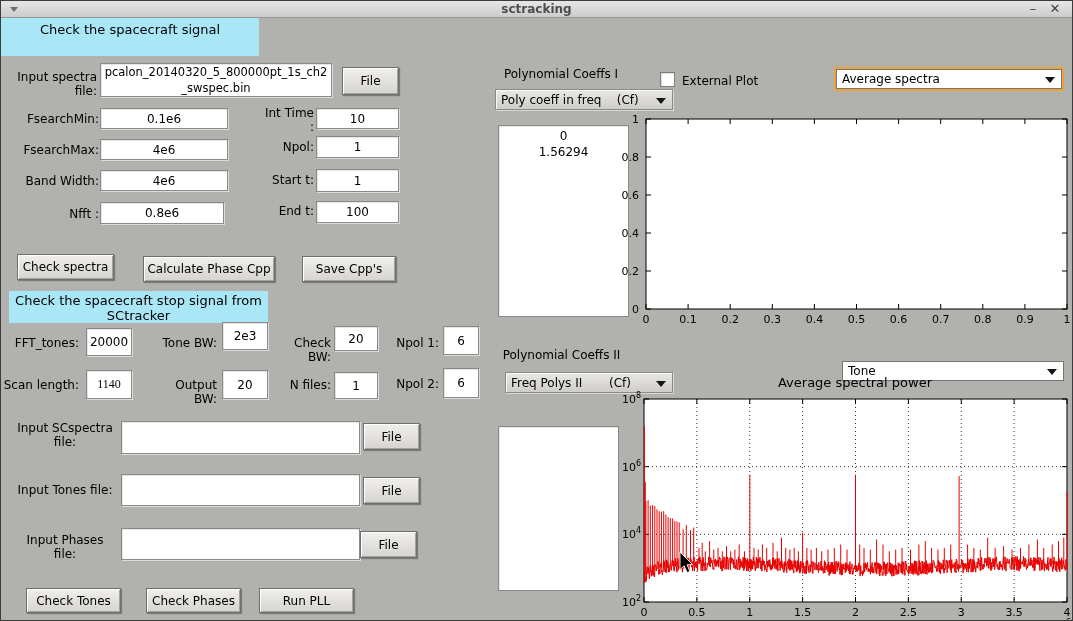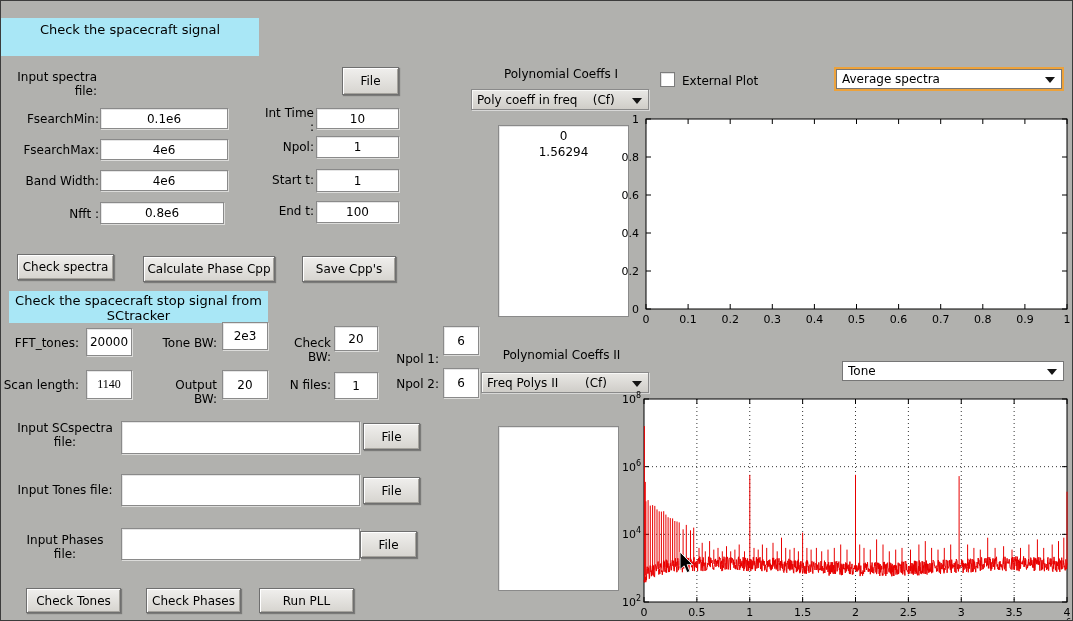--- a/index.html
+++ b/index.html
@@ -57,20 +57,21 @@
   .dd .txt{white-space:pre;overflow:hidden;}
   .dd .tri{
     position:absolute;right:6px;top:50%;margin-top:-2px;width:0;height:0;
     border-left:5px solid transparent;border-right:5px solid transparent;
     border-top:6px solid #151515;
   }
   .dd.gray{
     background:linear-gradient(#e9e8e5,#cfcdc8);
     border:1px solid #8a8a8a;
     box-shadow:inset 1px 1px 0 #f8f8f6, 1px 1px 0 rgba(255,255,255,0.5);
+    margin-left:24px;
   }
   .dd.white{
     background:#ffffff;border:1px solid #767676;
   }
   .dd.focus{outline:2px solid #eda23b;outline-offset:0;}
   .listbox{
     position:absolute;background:#ffffff;border:1px solid #8a8a8a;
     box-shadow:inset 1px 1px 0 rgba(0,0,0,0.10);
     padding-top:2px;overflow:hidden;
   }
@@ -81,24 +82,31 @@
   }
   .plot-title{position:absolute;text-align:center;font-size:13px;}
   svg{font-family:"DejaVu Sans",sans-serif;}
   .cursor{position:absolute;left:678px;top:551px;width:16px;height:24px;z-index:50;}
 </style>
 </head>
 <body>
 
 <div class="window">
 
+  <div class="titlebar">
+    <span class="menu-arrow"></span>
+    <span class="title">sctracking</span>
+    <span class="winbtn min">–</span>
+    <span class="winbtn close">✕</span>
+  </div>
 
   <div class="banner" style="left:0;top:17px;width:258px;height:38px;">Check the spacecraft signal</div>
 
   <div class="lbl r" style="left:2px;top:69px;width:94px;">Input spectra file:</div>
+  <div class="edit wrap" style="left:99px;top:62px;width:232px;height:34px;">pcalon_20140320_5_800000pt_1s_ch2_swspec.bin</div>
   <div class="btn" style="left:341px;top:66px;width:57px;height:28px;">File</div>
 
   <div class="lbl r" style="left:10px;top:111px;width:88px;">FsearchMin:</div>
   <div class="edit" style="left:99px;top:107px;width:128px;height:21px;">0.1e6</div>
   <div class="lbl r" style="left:258px;top:105px;width:55px;">Int Time :</div>
   <div class="edit" style="left:315px;top:107px;width:83px;height:21px;">10</div>
 
   <div class="lbl r" style="left:10px;top:142px;width:88px;">FsearchMax:</div>
   <div class="edit" style="left:99px;top:138px;width:128px;height:21px;">4e6</div>
   <div class="lbl r" style="left:258px;top:139px;width:55px;">Npol:</div>
@@ -119,21 +127,21 @@
   <div class="btn" style="left:301px;top:255px;width:94px;height:26px;">Save Cpp's</div>
 
   <div class="banner" style="left:8px;top:290px;width:259px;height:32px;padding-top:2px;">Check the spacecraft stop signal from SCtracker</div>
 
   <div class="lbl r" style="left:0px;top:335px;width:78px;">FFT_tones:</div>
   <div class="edit" style="left:85px;top:327px;width:46px;height:28px;">20000</div>
   <div class="lbl r" style="left:148px;top:335px;width:68px;">Tone BW:</div>
   <div class="edit" style="left:221px;top:321px;width:46px;height:28px;">2e3</div>
   <div class="lbl r" style="left:270px;top:335px;width:60px;">Check BW:</div>
   <div class="edit" style="left:333px;top:325px;width:44px;height:25px;">20</div>
-  <div class="lbl r" style="left:390px;top:335px;width:48px;margin-top:16px;">Npol 1:</div>
+  <div class="lbl r" style="left:390px;top:335px;width:48px;">Npol 1:</div>
   <div class="edit" style="left:442px;top:325px;width:36px;height:29px;">6</div>
 
   <div class="lbl r" style="left:0px;top:377px;width:78px;">Scan length:</div>
   <div class="edit" style="left:85px;top:369px;width:46px;height:29px;font-family:Liberation Serif, serif;">1140</div>
   <div class="lbl r" style="left:148px;top:377px;width:68px;">Output BW:</div>
   <div class="edit" style="left:221px;top:369px;width:46px;height:29px;">20</div>
   <div class="lbl r" style="left:270px;top:377px;width:60px;">N files:</div>
   <div class="edit" style="left:333px;top:371px;width:44px;height:27px;">1</div>
   <div class="lbl r" style="left:390px;top:376px;width:48px;">Npol 2:</div>
   <div class="edit" style="left:442px;top:367px;width:36px;height:30px;">6</div>
@@ -232,20 +240,21 @@
       <line x1="30" y1="13" x2="35" y2="13" stroke="#000"></line>
       <line x1="451" y1="13" x2="446" y2="13" stroke="#000"></line>
       <text x="23" y="17" text-anchor="end" font-size="11">1</text>
     </svg>
 
   <div class="dd white" style="left:841px;top:360px;width:222px;height:20px;">
     <span class="txt">Tone</span>
     <span class="tri"></span>
   </div>
 
+  <div class="plot-title" style="left:700px;top:374px;width:308px;">Average spectral power</div>
 
   <svg id="chart2" style="position:absolute;left:598px;top:383px;" width="475" height="262">
       <rect x="45" y="15" width="423" height="203" fill="#ffffff" stroke="#000000" stroke-width="1"></rect>
       <line x1="97.875" y1="15" x2="97.875" y2="218" stroke="#000" stroke-width="0.8" stroke-dasharray="1,3"></line>
       <line x1="150.75" y1="15" x2="150.75" y2="218" stroke="#000" stroke-width="0.8" stroke-dasharray="1,3"></line>
       <line x1="203.625" y1="15" x2="203.625" y2="218" stroke="#000" stroke-width="0.8" stroke-dasharray="1,3"></line>
       <line x1="256.5" y1="15" x2="256.5" y2="218" stroke="#000" stroke-width="0.8" stroke-dasharray="1,3"></line>
       <line x1="309.375" y1="15" x2="309.375" y2="218" stroke="#000" stroke-width="0.8" stroke-dasharray="1,3"></line>
       <line x1="362.25" y1="15" x2="362.25" y2="218" stroke="#000" stroke-width="0.8" stroke-dasharray="1,3"></line>
       <line x1="415.125" y1="15" x2="415.125" y2="218" stroke="#000" stroke-width="0.8" stroke-dasharray="1,3"></line>

